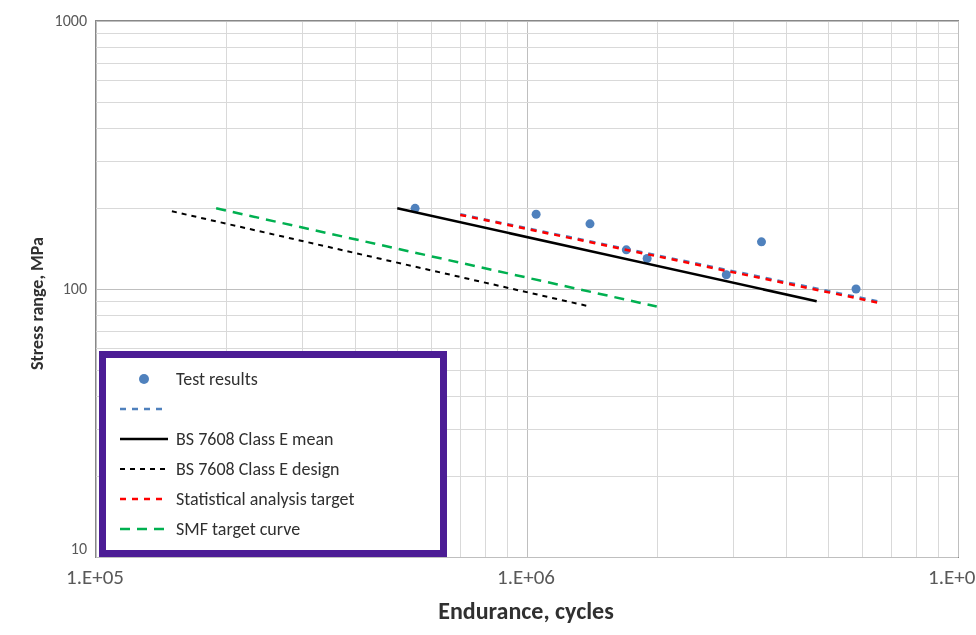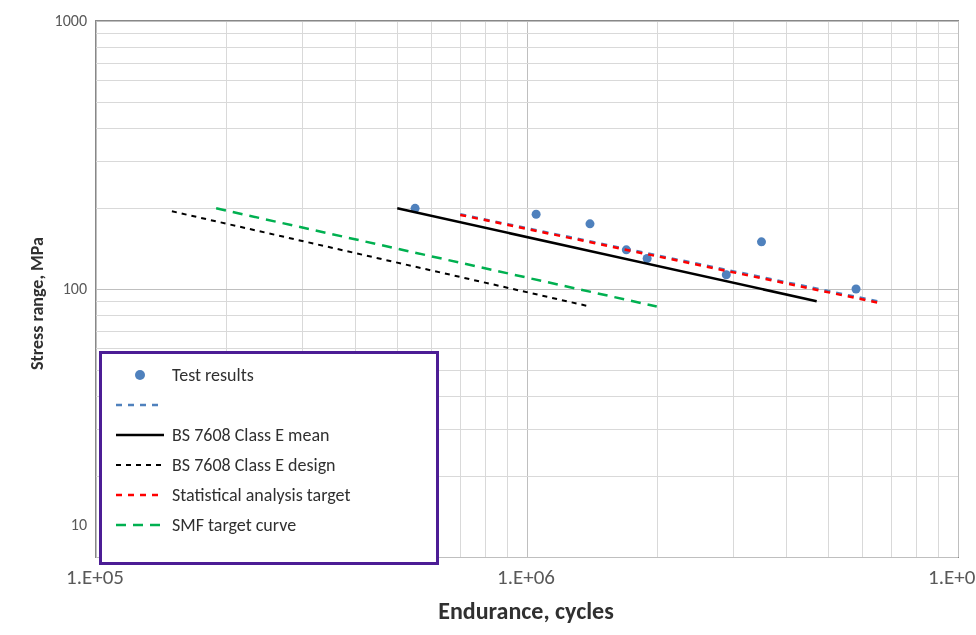--- a/index.html
+++ b/index.html
@@ -57,22 +57,22 @@
     font-size: 18px;
     font-weight: bold;
     color: #303030;
     transform: rotate(-90deg);
     transform-origin: left top;
     white-space: nowrap;
   }
   .legend-box {
     position: absolute;
     background: #ffffff;
-    border: 3px solid #4c1d95;
-    padding: 6px 12px 22px 12px;
+    border: 7px solid #4c1d95;
+    padding: 6px 12px 6px 12px;
   }
   .legend-row {
     display: flex;
     align-items: center;
     height: 30px;
     font-size: 18px;
     color: #303030;
   }
   .legend-swatch {
     width: 52px;
@@ -147,21 +147,21 @@
     </div>
 
   <div class="axis-title-y" style="left:26px; top:370px;">Stress range, MPa</div>
 
   <div class="axis-title-x" style="left:526px; top:596px;">Endurance, cycles</div>
 
   <div class="tick-label-x" id="xt0" style="left: 95px; top: 564px;">1.E+05</div>
   <div class="tick-label-x" id="xt1" style="left: 526px; top: 564px;">1.E+06</div>
   <div class="tick-label-x" id="xt2" style="left: 957px; top: 564px;">1.E+07</div>
 
-  <div class="tick-label-y" id="yt0" style="right: 889px; top: 524px; margin-left: 20px;">10</div>
+  <div class="tick-label-y" id="yt0" style="right: 889px; top: 548px; margin-left: 20px;">10</div>
   <div class="tick-label-y" id="yt1" style="right: 889px; top: 288px;">100</div>
   <div class="tick-label-y" id="yt2" style="right: 889px; top: 20px;">1000</div>
 
   <div id="legend" class="legend-box" style="left: 99px; top: 351px; width: 310px;">
     <div class="legend-row">
       <span class="legend-swatch">
         <svg width="52" height="20">
             <circle cx="26" cy="10" r="5" fill="#4f81bd"></circle>
           </svg>
       </span>

